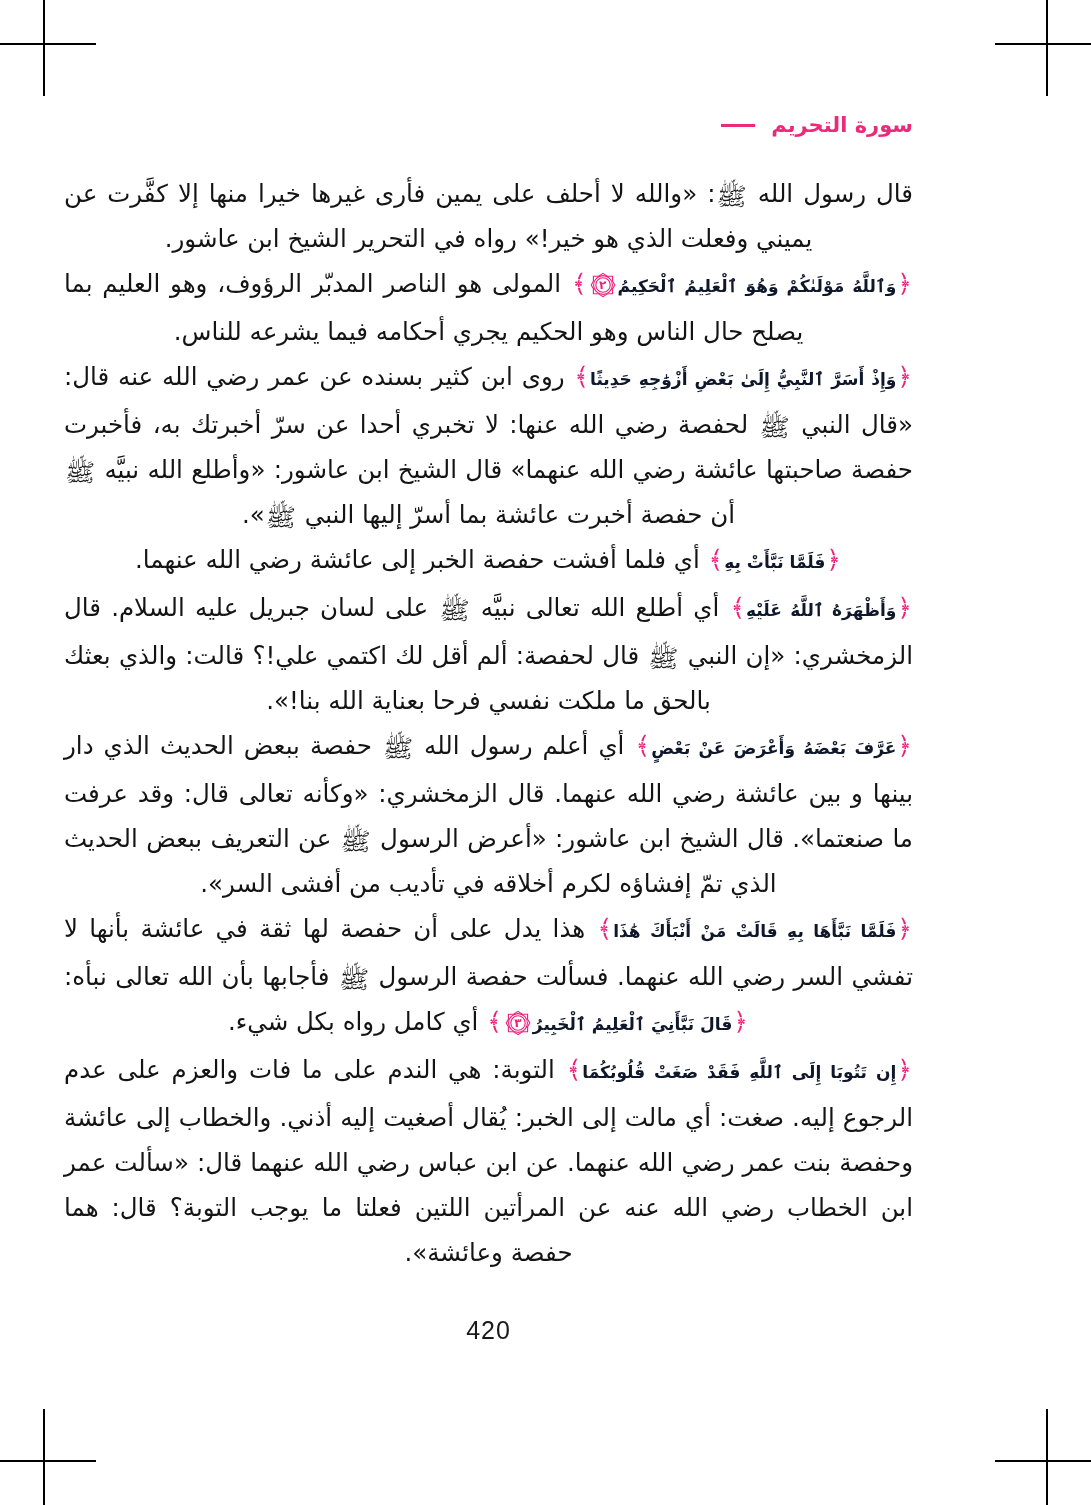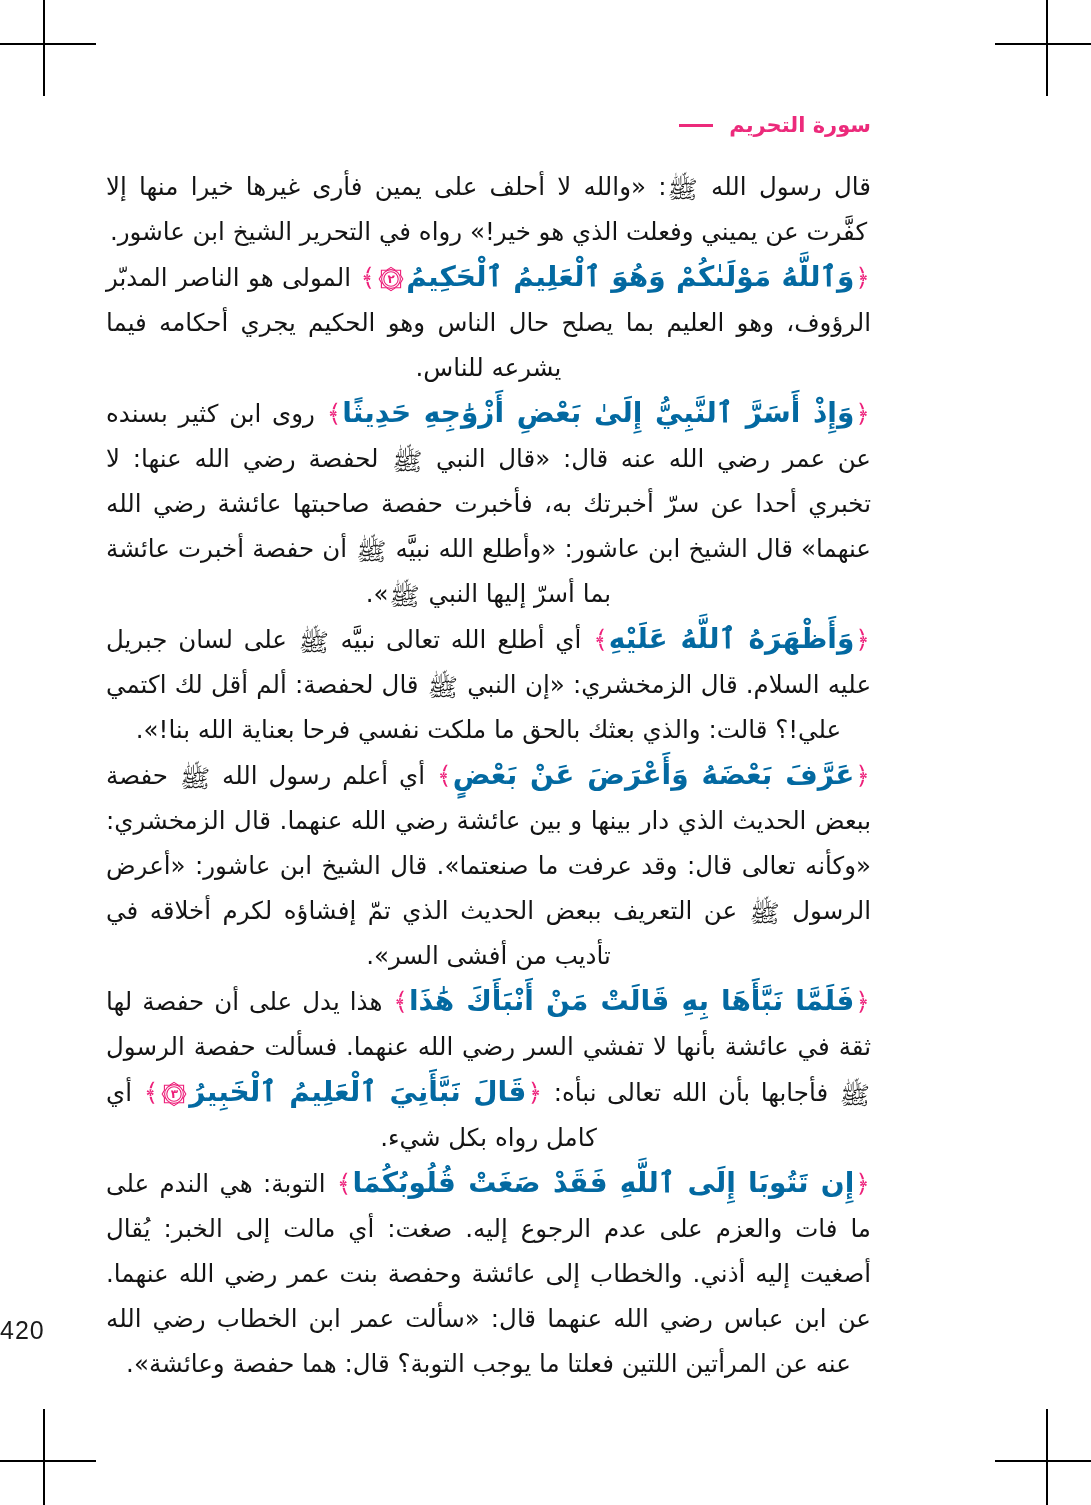--- a/index.html
+++ b/index.html
@@ -34,21 +34,21 @@
   .crop.br-v { right: 43px;  bottom: 0; }
   .crop.br-h { right: 0;     bottom: 43px; }
 
   
   .page {
     position: absolute;
     left: 0; top: 0;
     width: 977px;
     height: 1505px;
     box-sizing: border-box;
-    padding: 0 106px;
+    padding: 0 64px;
   }
 
   
   .running-head {
     margin-top: 104px;
     height: 42px;
     display: flex;
     flex-direction: row;
     align-items: center;
     justify-content: flex-start;
@@ -66,21 +66,21 @@
     width: 34px;
     height: 3px;
     background: #ec2a7b;
     margin-right: 16px;
     margin-left: 0;
     flex: 0 0 auto;
   }
 
   
   .body-text {
-    margin-top: 18px;
+    margin-top: 25px;
     direction: rtl;
     text-align: justify;
     text-align-last: center;
     font-family: "DejaVu Sans", "Liberation Sans", sans-serif;
     font-size: 24.5px;
     line-height: 45px;
     color: #141414;
   }
   .para {
     margin: 0;
@@ -90,23 +90,23 @@
   }
   .para.indent {
     text-indent: 26px;
   }
   .para + .para {
     margin-top: 0;
   }
 
   
   .ayah {
-    color: #0369a1;
+    color: #0f172a;
     font-weight: 700;
-    font-size: 28px;
+    font-size: 17px;
     letter-spacing: -0.4px;
     white-space: nowrap;
   }
   .ayah-br {
     color: #ed1e79;
     font-weight: 400;
     font-size: 25px;
     padding: 0 1px;
   }
 
@@ -142,21 +142,21 @@
     color: #141414;
     padding: 0 1px;
   }
 
   
   .folio {
     position: absolute;
     left: 0;
     right: 0;
     top: 1316px;
-    text-align: left;
+    text-align: center;
     font-family: "Liberation Sans", sans-serif;
     font-size: 25px;
     color: #1a1a1a;
     letter-spacing: 1px;
   }
 </style>
 </head>
 <body>
 
 <div class="crop v tl-v"></div>
@@ -183,20 +183,21 @@
     <p class="para"><span class="ayah-br">﴿</span><span class="ayah">وَٱللَّهُ مَوْلَىٰكُمْ وَهُوَ ٱلْعَلِيمُ ٱلْحَكِيمُ</span><span class="verse-no"><svg width="26" height="26" viewBox="0 0 26 26" aria-hidden="true">
             <g fill="none" stroke="#ed1e79" stroke-width="1.1">
               <path d="M13 1.4 L17.4 4.2 L22.6 4.2 L22.6 9.4 L24.8 13 L22.6 16.6 L22.6 21.8 L17.4 21.8 L13 24.6 L8.6 21.8 L3.4 21.8 L3.4 16.6 L1.2 13 L3.4 9.4 L3.4 4.2 L8.6 4.2 Z"></path>
               <circle cx="13" cy="13" r="7.2"></circle>
               <circle cx="13" cy="13" r="9.4"></circle>
             </g>
           </svg><span class="verse-no-digit">٢</span></span><span class="ayah-br">﴾</span><span> المولى هو الناصر المدبّر الرؤوف، وهو العليم بما يصلح حال الناس وهو الحكيم يجري أحكامه فيما يشرعه للناس.</span></p>
 
     <p class="para"><span class="ayah-br">﴿</span><span class="ayah">وَإِذْ أَسَرَّ ٱلنَّبِيُّ إِلَىٰ بَعْضِ أَزْوَٰجِهِ حَدِيثًا</span><span class="ayah-br">﴾</span><span> روى ابن كثير بسنده عن عمر رضي الله عنه قال: «قال النبي </span><span class="salla">ﷺ</span><span> لحفصة رضي الله عنها: لا تخبري أحدا عن سرّ أخبرتك به، فأخبرت حفصة صاحبتها عائشة رضي الله عنهما» قال الشيخ ابن عاشور: «وأطلع الله نبيَّه </span><span class="salla">ﷺ</span><span> أن حفصة أخبرت عائشة بما أسرّ إليها النبي </span><span class="salla">ﷺ</span><span>».</span></p>
 
+    <p class="para"><span class="ayah-br">﴿</span><span class="ayah">فَلَمَّا نَبَّأَتْ بِهِ</span><span class="ayah-br">﴾</span><span> أي فلما أفشت حفصة الخبر إلى عائشة رضي الله عنهما.</span></p>
 
     <p class="para"><span class="ayah-br">﴿</span><span class="ayah">وَأَظْهَرَهُ ٱللَّهُ عَلَيْهِ</span><span class="ayah-br">﴾</span><span> أي أطلع الله تعالى نبيَّه </span><span class="salla">ﷺ</span><span> على لسان جبريل عليه السلام. قال الزمخشري: «إن النبي </span><span class="salla">ﷺ</span><span> قال لحفصة: ألم أقل لك اكتمي علي!؟ قالت: والذي بعثك بالحق ما ملكت نفسي فرحا بعناية الله بنا!».</span></p>
 
     <p class="para"><span class="ayah-br">﴿</span><span class="ayah">عَرَّفَ بَعْضَهُ وَأَعْرَضَ عَنْ بَعْضٍ</span><span class="ayah-br">﴾</span><span> أي أعلم رسول الله </span><span class="salla">ﷺ</span><span> حفصة ببعض الحديث الذي دار بينها و بين عائشة رضي الله عنهما. قال الزمخشري: «وكأنه تعالى قال: وقد عرفت ما صنعتما». قال الشيخ ابن عاشور: «أعرض الرسول </span><span class="salla">ﷺ</span><span> عن التعريف ببعض الحديث الذي تمّ إفشاؤه لكرم أخلاقه في تأديب من أفشى السر».</span></p>
 
     <p class="para"><span class="ayah-br">﴿</span><span class="ayah">فَلَمَّا نَبَّأَهَا بِهِ قَالَتْ مَنْ أَنْبَأَكَ هَٰذَا</span><span class="ayah-br">﴾</span><span> هذا يدل على أن حفصة لها ثقة في عائشة بأنها لا تفشي السر رضي الله عنهما. فسألت حفصة الرسول </span><span class="salla">ﷺ</span><span> فأجابها بأن الله تعالى نبأه: </span><span class="ayah-br">﴿</span><span class="ayah">قَالَ نَبَّأَنِيَ ٱلْعَلِيمُ ٱلْخَبِيرُ</span><span class="verse-no"><svg width="26" height="26" viewBox="0 0 26 26" aria-hidden="true">
             <g fill="none" stroke="#ed1e79" stroke-width="1.1">
               <path d="M13 1.4 L17.4 4.2 L22.6 4.2 L22.6 9.4 L24.8 13 L22.6 16.6 L22.6 21.8 L17.4 21.8 L13 24.6 L8.6 21.8 L3.4 21.8 L3.4 16.6 L1.2 13 L3.4 9.4 L3.4 4.2 L8.6 4.2 Z"></path>
               <circle cx="13" cy="13" r="7.2"></circle>
               <circle cx="13" cy="13" r="9.4"></circle>

